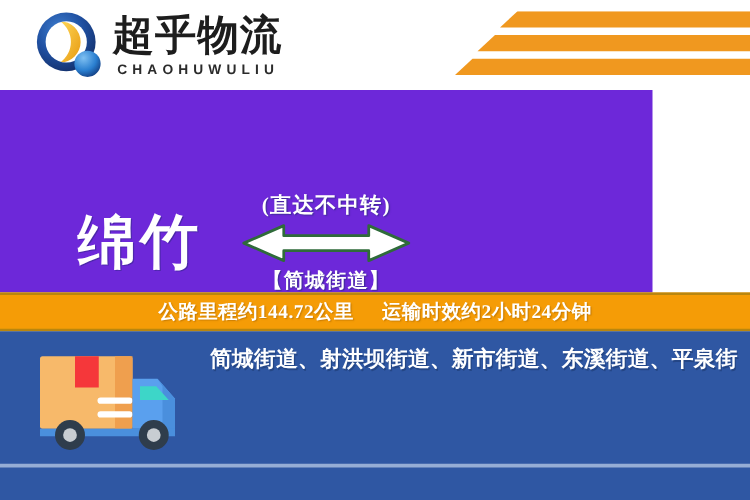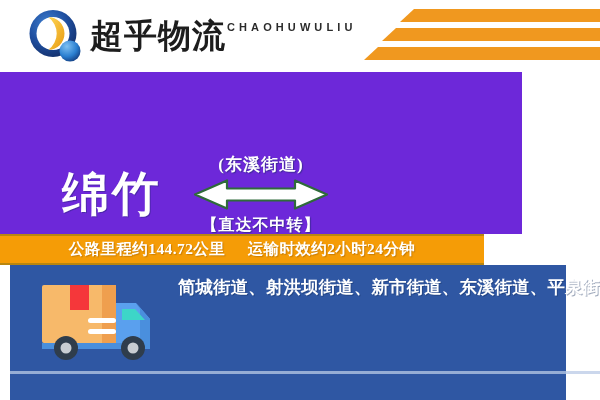--- a/index.html
+++ b/index.html
@@ -36,22 +36,23 @@
   }
   .logo-mark {
     width: 58px;
     height: 58px;
     position: relative;
     flex: 0 0 auto;
   }
   .logo-wordmark {
     margin-left: 6px;
     display: flex;
-    flex-direction: row;
+    flex-direction: column;
     justify-content: center;
+    align-items: center;
   }
   .brand-cn {
     font-family: "Liberation Serif", "DejaVu Serif", serif;
     font-size: 33px;
     font-weight: bold;
     color: #1d1d1d;
     letter-spacing: 1px;
     line-height: 1.08;
     white-space: nowrap;
   }
@@ -131,21 +132,21 @@
     white-space: nowrap;
     text-shadow: 1px 1px 1px rgba(20,45,90,0.5);
     margin-top: 3px;
   }
 
   
   .info-bar {
     position: absolute;
     left: 0;
     top: 234px;
-    width: 484px;
+    width: 600px;
     height: 31px;
     background: #f59c06;
     border-top: 2px solid #b9860f;
     border-bottom: 2px solid #b9860f;
     box-sizing: border-box;
     display: flex;
     align-items: center;
     justify-content: center;
   }
   .info-bar-text {
@@ -155,23 +156,23 @@
     color: #ffffff;
     letter-spacing: 0.4px;
     white-space: nowrap;
     text-shadow: 1px 1px 1px rgba(120,70,0,0.35);
   }
   .info-gap { display: inline-block; width: 14px; }
 
   
   .coverage {
     position: absolute;
-    left: 10px;
+    left: 0;
     top: 265px;
-    width: 556px;
+    width: 600px;
     height: 135px;
     background: #2f57a3;
   }
   .truck-icon {
     position: absolute;
     left: 30px;
     top: 12px;
     width: 125px;
     height: 90px;
   }
@@ -252,25 +253,25 @@
         <polygon points="38,38 260,38 260,51 24,51" fill="#f0981f"></polygon>
       </svg>
     </div>
   </div>
 
   <div class="route-panel">
 
     <div class="city origin">绵竹</div>
 
     <div class="route-middle">
-      <div class="route-note-top">(东溪街道)</div>
+      <div class="route-note-top">(直达不中转)</div>
       <svg class="route-arrow" viewBox="0 0 136 34" aria-hidden="true">
         <polygon points="2,17 34,3 34,11 102,11 102,3 134,17 102,31 102,23 34,23 34,31" fill="#ffffff" stroke="#2f6b3a" stroke-width="2.2" stroke-linejoin="round"></polygon>
       </svg>
-      <div class="route-note-bottom">【直达不中转】</div>
+      <div class="route-note-bottom">【简城街道】</div>
     </div>
 
   </div>
 
   <div class="info-bar">
     <div class="info-bar-text">
       <span>公路里程约144.72公里</span>
       <span class="info-gap"></span>
       <span>运输时效约2小时24分钟</span>
     </div>

